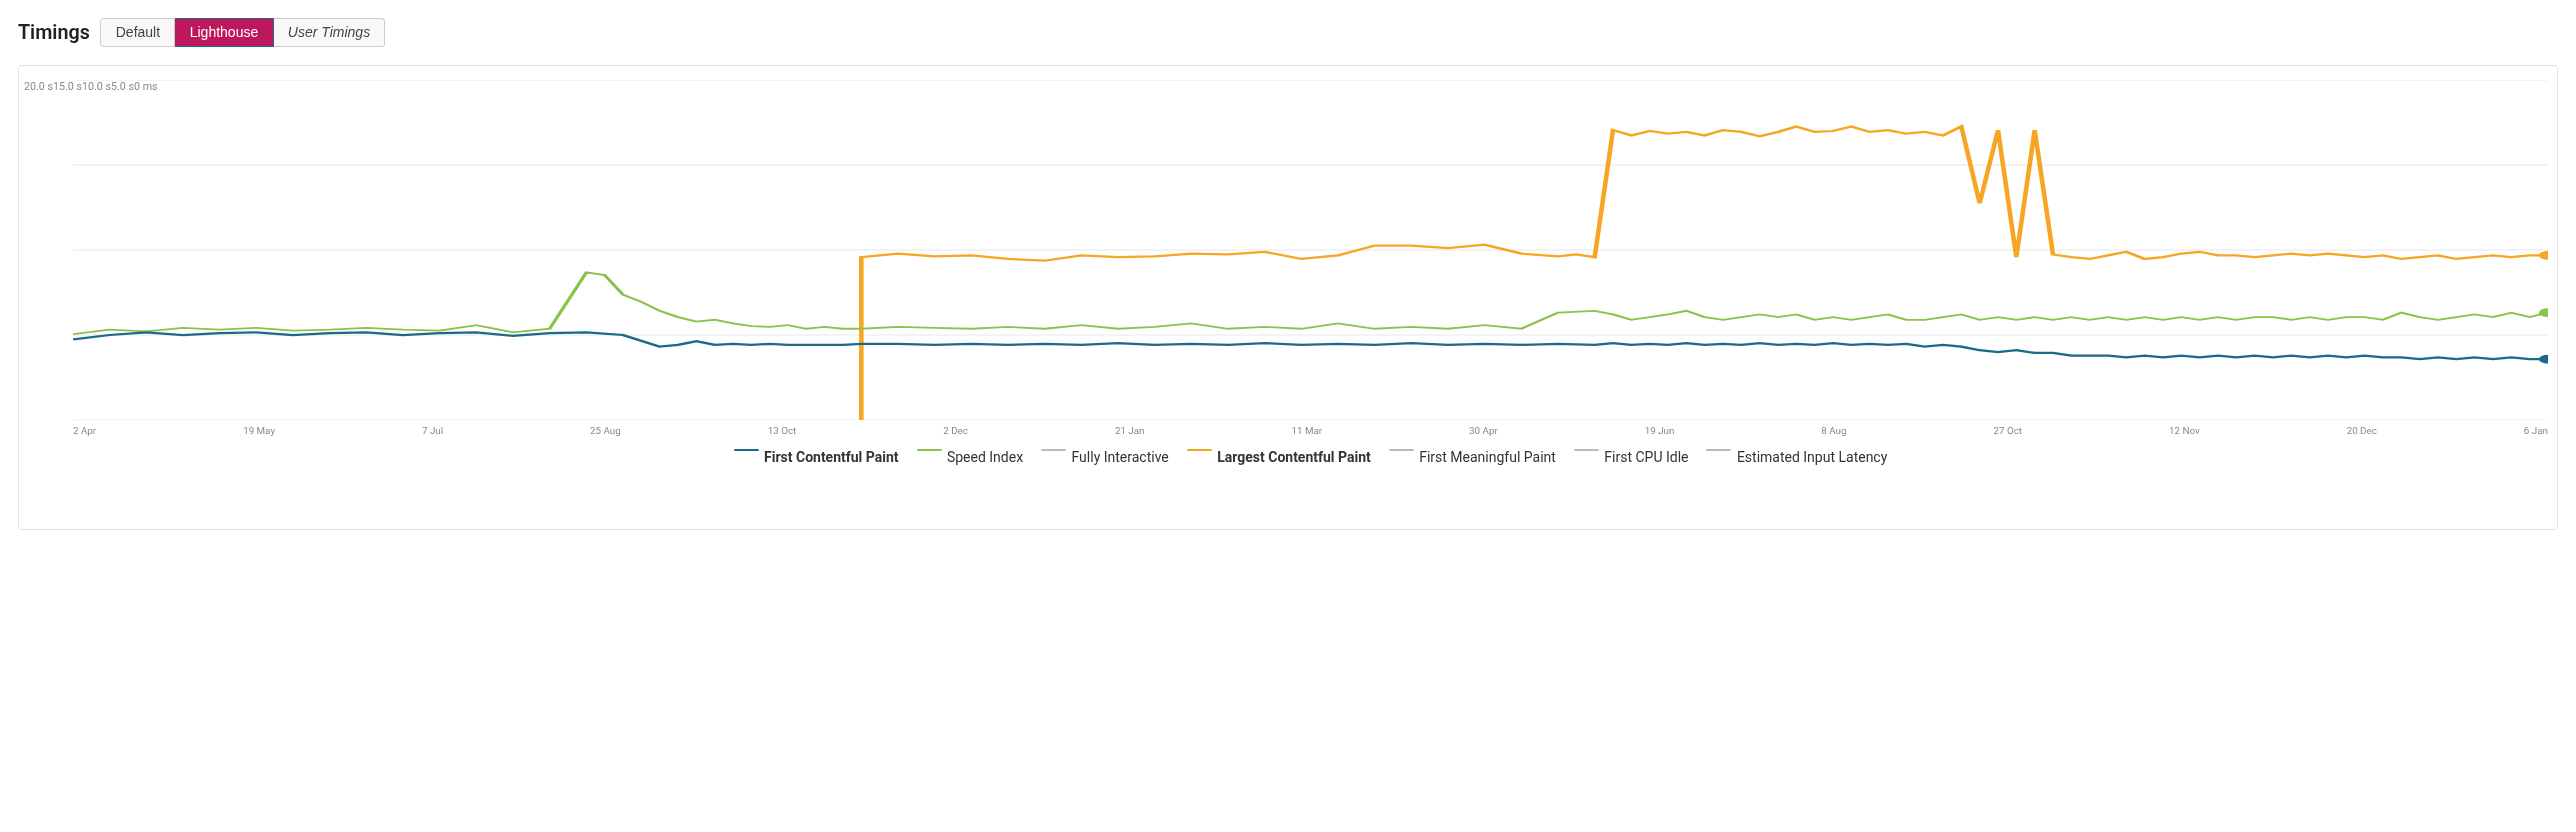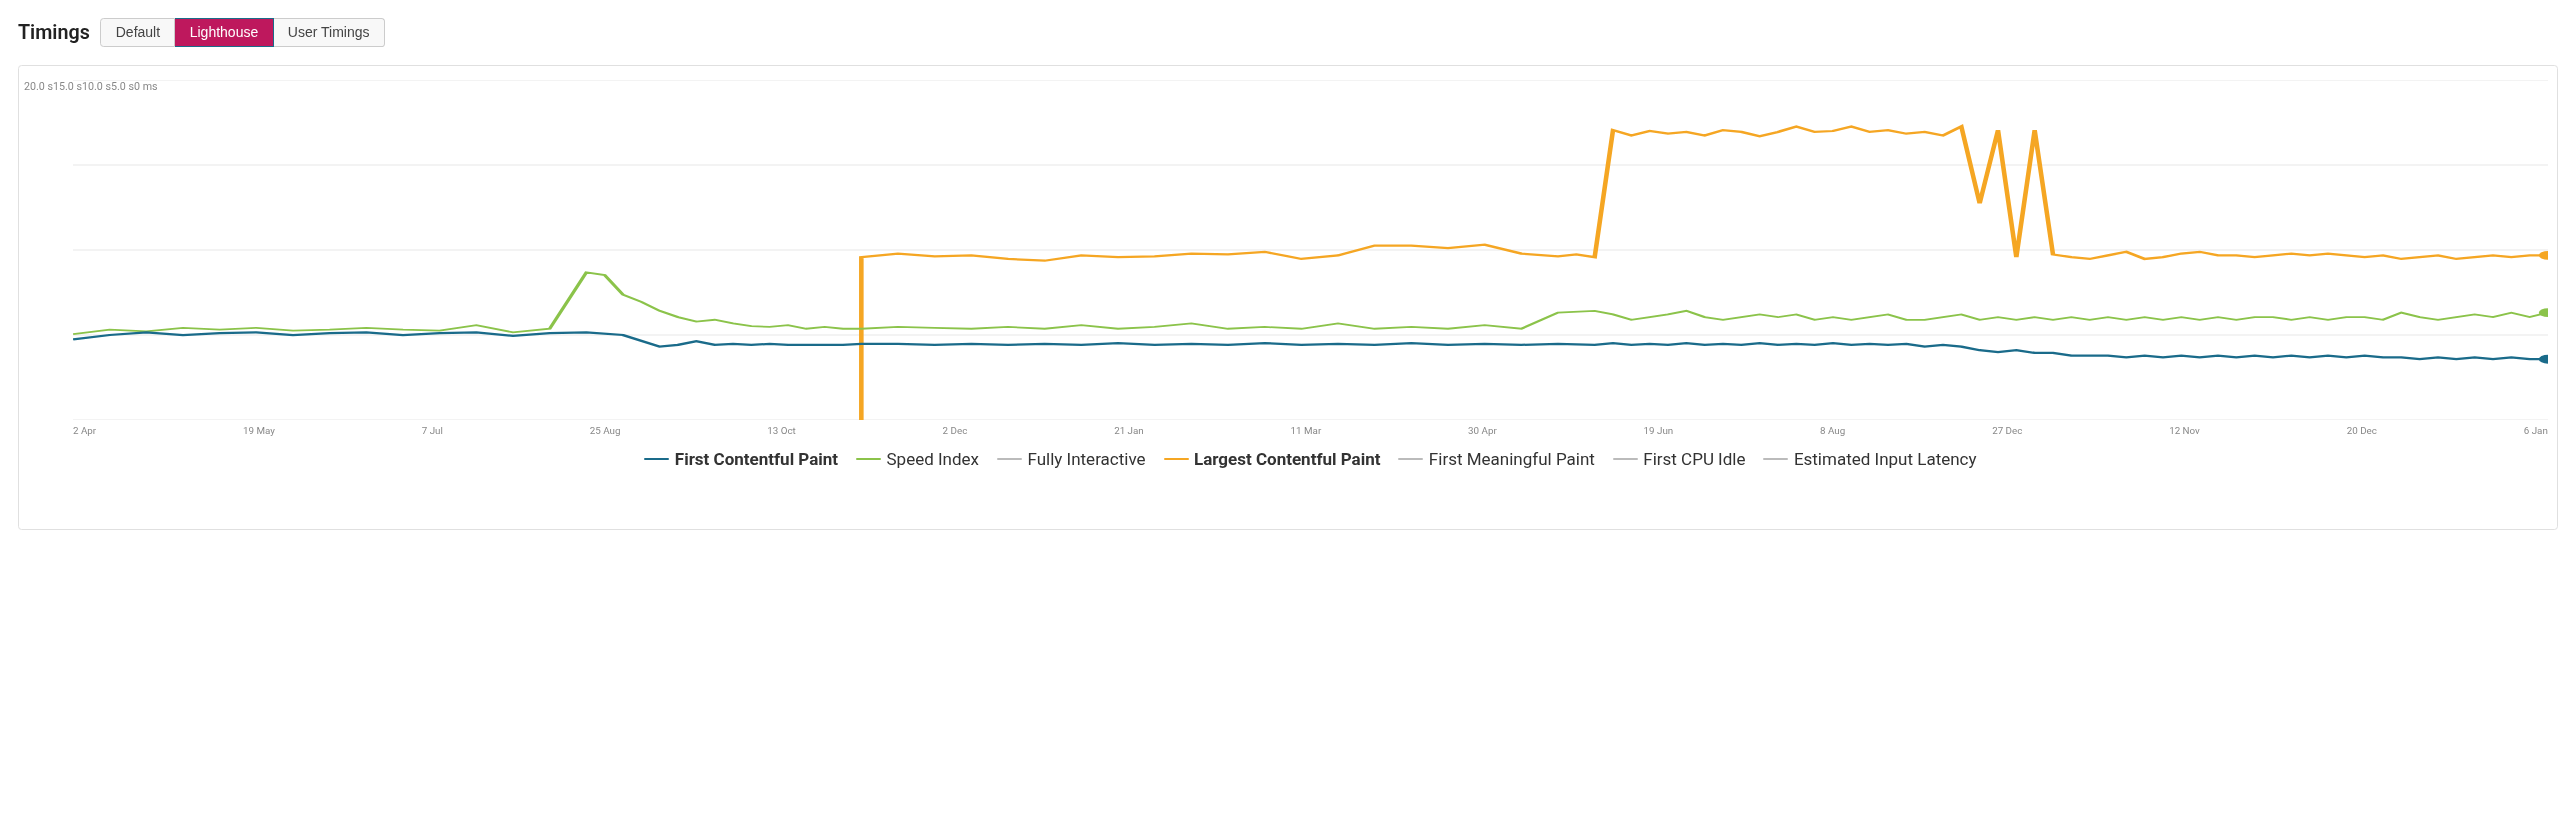--- a/index.html
+++ b/index.html
@@ -26,21 +26,21 @@
     }
     .tab {
       padding: 5.4px 14.3px;
       border: 0.9px solid #ccc;
       background: #f8f8f8;
       cursor: pointer;
       font-size: 14px;
       color: #444;
     }
     .tab:first-child { border-radius: 3.6px 0 0 3.6px; }
-    .tab:last-child { border-radius: 0 3.6px 3.6px 0; }
+    .tab:last-child { border-radius: 0 3.6px 3.6px 0; font-style: italic; }
     .tab + .tab { border-left: none; }
     .tab.active {
       background: #be185d;
       color: #fff;
       border-color: #1a6b8a;
     }
     .chart-container {
       border: 0.9px solid #e0e0e0;
       border-radius: 3.6px;
       padding: 14.3px 9px 9px 54px;
@@ -76,23 +76,23 @@
     .legend {
       display: flex;
       flex-wrap: wrap;
       gap: 18px;
       margin-top: 12.5px;
       align-items: center;
       justify-content: center;
     }
     .legend-item {
       display: flex;
-      align-items: center;
+      align-items: flex-start;
       gap: 5.4px;
-      font-size: 17px;
+      font-size: 14px;
     }
     .legend-line {
       width: 25px;
       height: 1.8px;
       border-radius: 1.8px;
     }
     .legend-label-bold {
       font-weight: 700;
     }
   </style>
@@ -425,21 +425,21 @@
     <span class="x-label">19 May</span>
     <span class="x-label">7 Jul</span>
     <span class="x-label">25 Aug</span>
     <span class="x-label">13 Oct</span>
     <span class="x-label">2 Dec</span>
     <span class="x-label">21 Jan</span>
     <span class="x-label">11 Mar</span>
     <span class="x-label">30 Apr</span>
     <span class="x-label">19 Jun</span>
     <span class="x-label">8 Aug</span>
-    <span class="x-label">27 Dec</span>
+    <span class="x-label">27 Oct</span>
     <span class="x-label">12 Nov</span>
     <span class="x-label">20 Dec</span>
     <span class="x-label">6 Jan</span>
   </div>
 
   <div class="legend">
     <div class="legend-item">
       <div class="legend-line" style="background:#1a6b8a;"></div>
       <span class="legend-label-bold">First Contentful Paint</span>
     </div>

